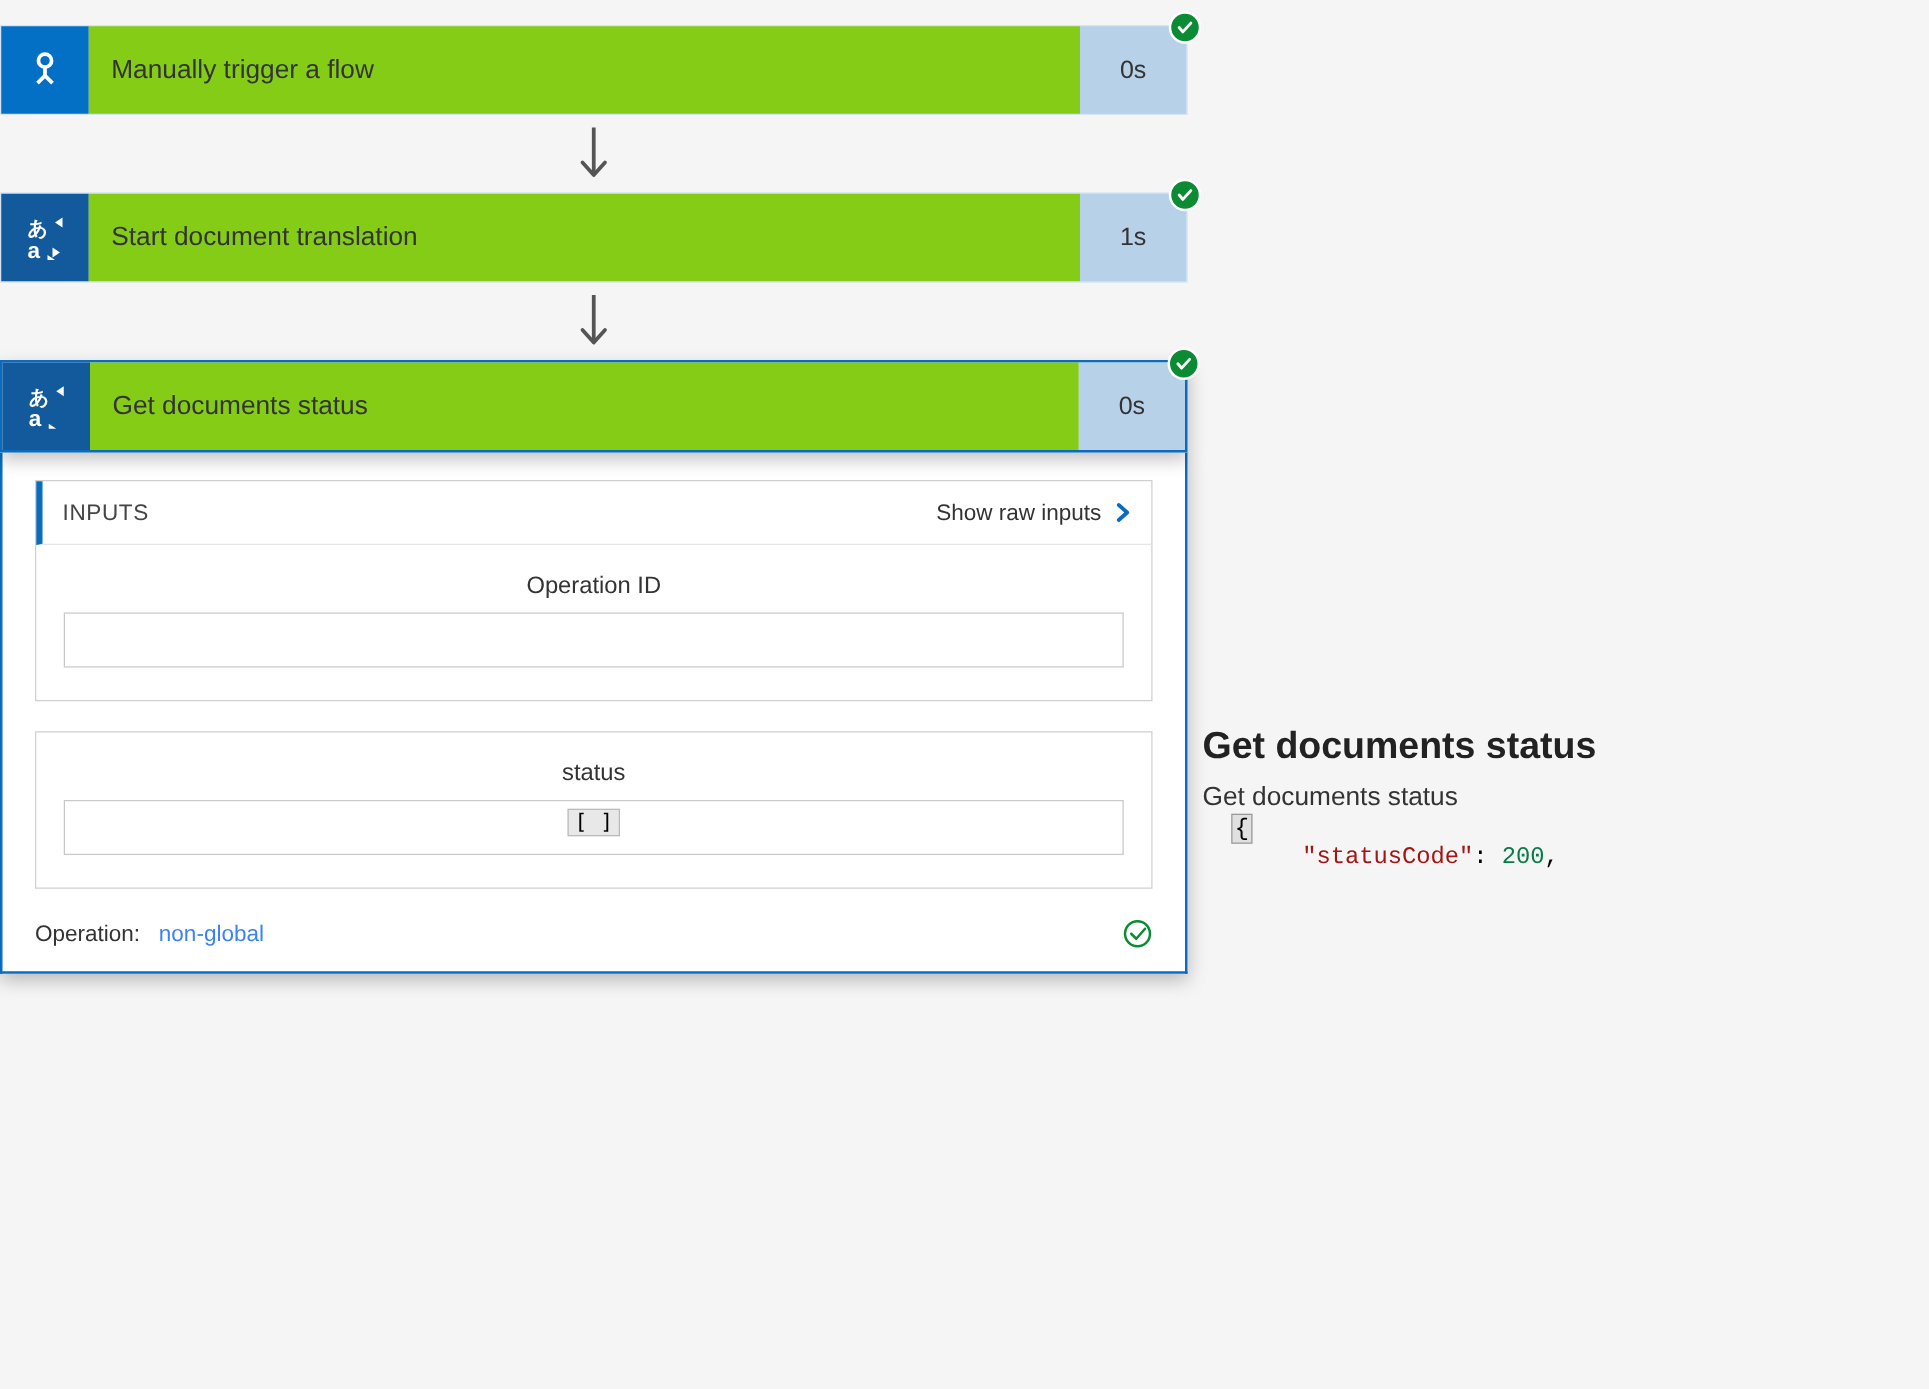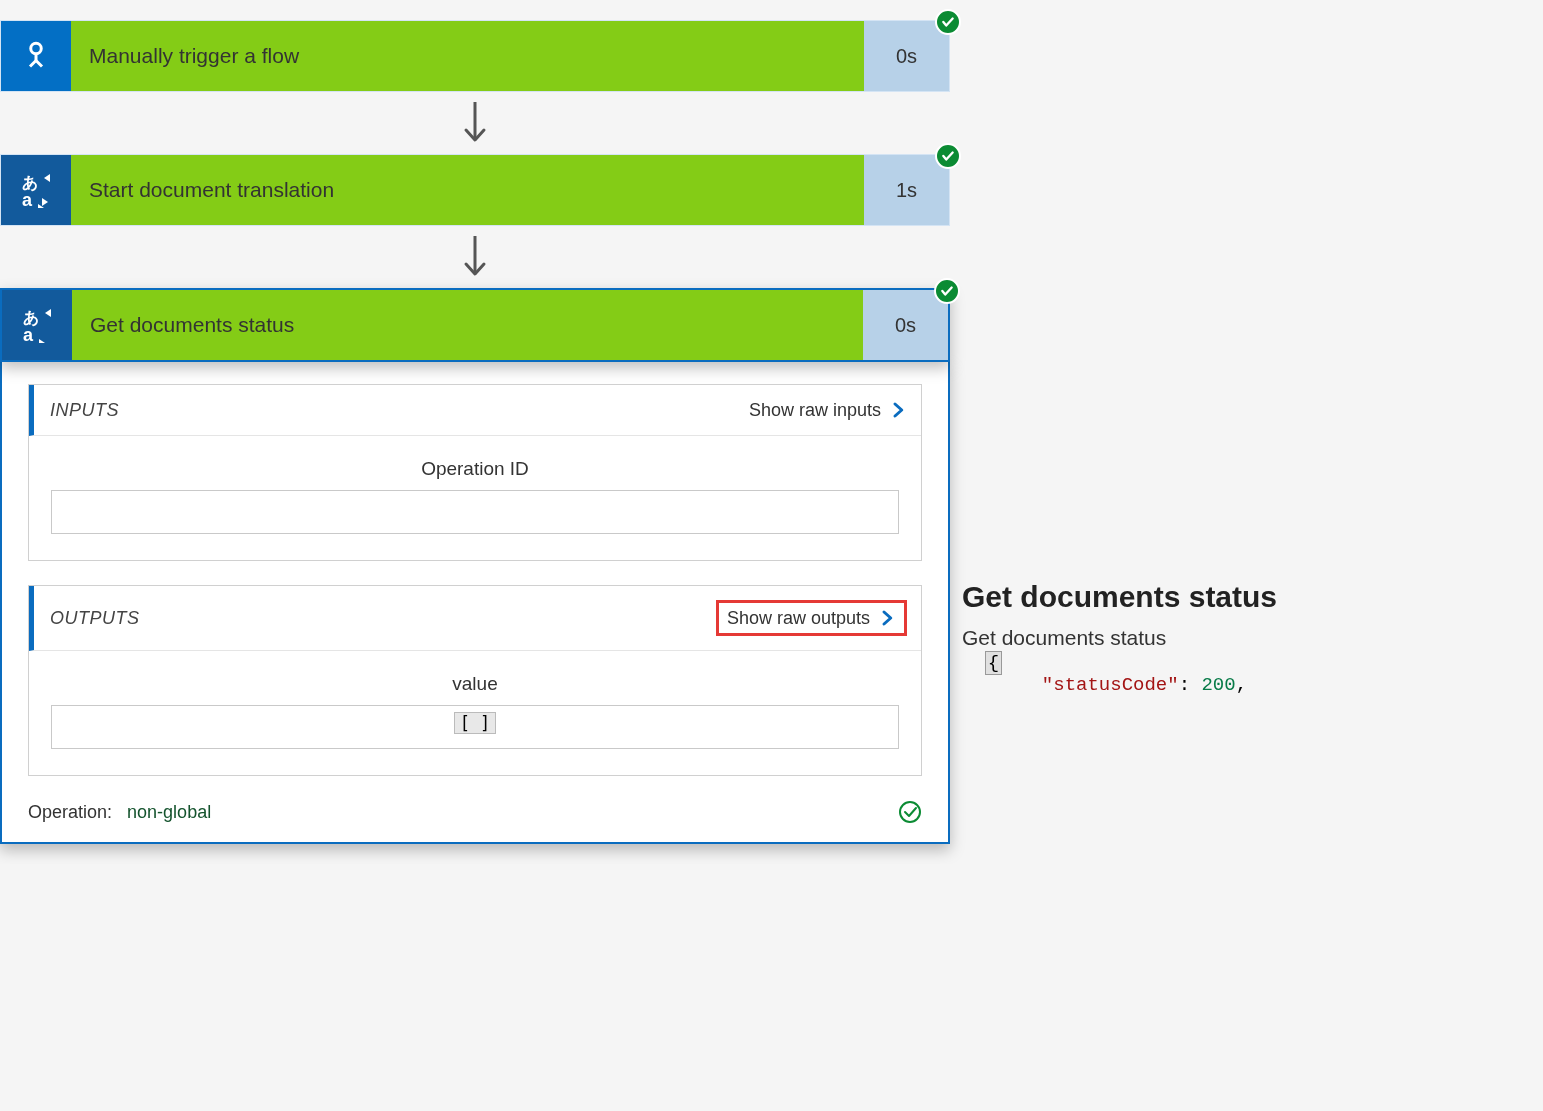--- a/index.html
+++ b/index.html
@@ -88,21 +88,20 @@
       align-items: center;
       justify-content: space-between;
       border-left: 5px solid #0a6cbf;
       padding: 14px 14px 14px 16px;
       border-bottom: 1px solid #e5e5e5;
     }
     .panel-header-label {
       font-size: 18px;
       color: #444;
       letter-spacing: 0.5px;
-      font-style: italic;
     }
     .show-raw {
       display: flex;
       align-items: flex-end;
       gap: 8px;
       font-size: 18px;
       color: #333;
       cursor: pointer;
     }
     .show-raw.highlight {
@@ -140,21 +139,21 @@
     }
     .connection-row {
       display: flex;
       align-items: center;
       justify-content: space-between;
       font-size: 18px;
       color: #333;
       margin-top: 4px;
     }
     .connection-link {
-      color: #14532d;
+      color: #3b82f6;
       margin-left: 10px;
       text-align: right;
     }
     .conn-status {
       width: 24px;
       height: 24px;
     }
     .right-panel {
       padding: 0 12px;
       width: 580px;
@@ -270,31 +269,22 @@
           </svg>
         </span>
       </div>
       <div class="panel-body">
         <div class="field-label">Operation ID</div>
         <div class="field-input"></div>
       </div>
     </div>
 
     <div class="panel">
-      <div class="panel-header">
-        <span class="panel-header-label">OUTPUTS</span>
-        <span class="show-raw highlight">
-          <span>Show raw outputs</span>
-          <svg class="chevron-icon" width="18" height="22" viewBox="0 0 24 24" fill="none" stroke="#0a6cbf" stroke-width="4" stroke-linecap="round" stroke-linejoin="round">
-            <polyline points="8 4 17 12 8 20"></polyline>
-          </svg>
-        </span>
-      </div>
       <div class="panel-body">
-        <div class="field-label">value</div>
+        <div class="field-label">status</div>
         <div class="field-valuebox">
           <span class="value-chip">[ ]</span>
         </div>
       </div>
     </div>
 
     <div class="connection-row">
       <div>
         <span>Operation:</span>
         <span class="connection-link">non-global</span>

